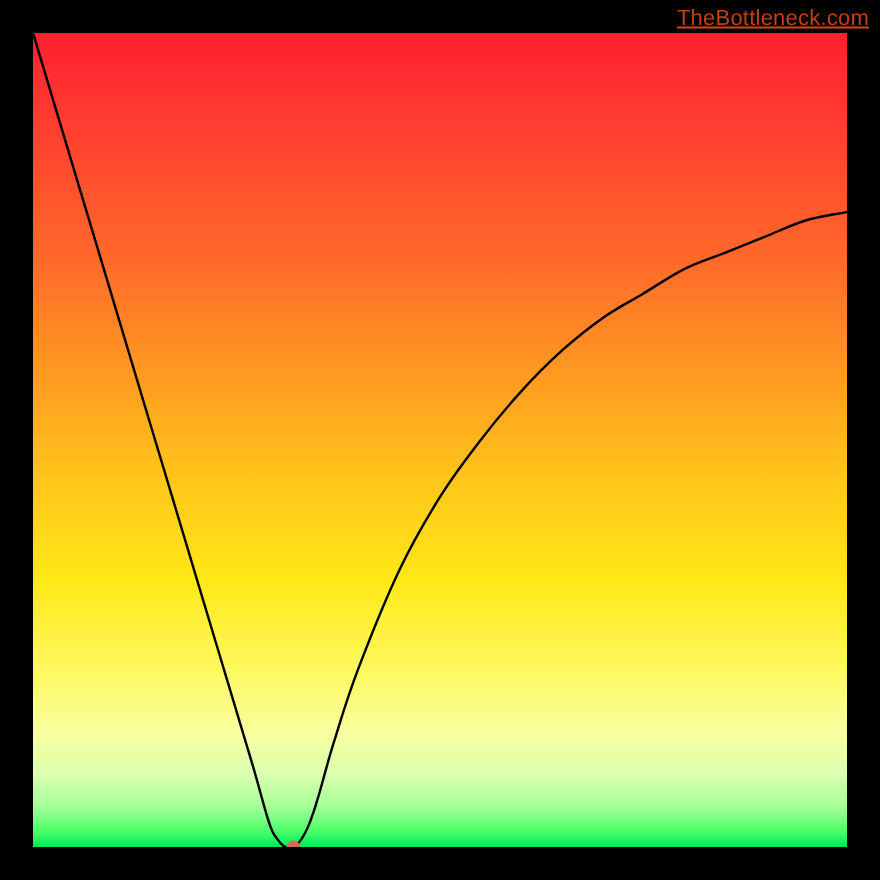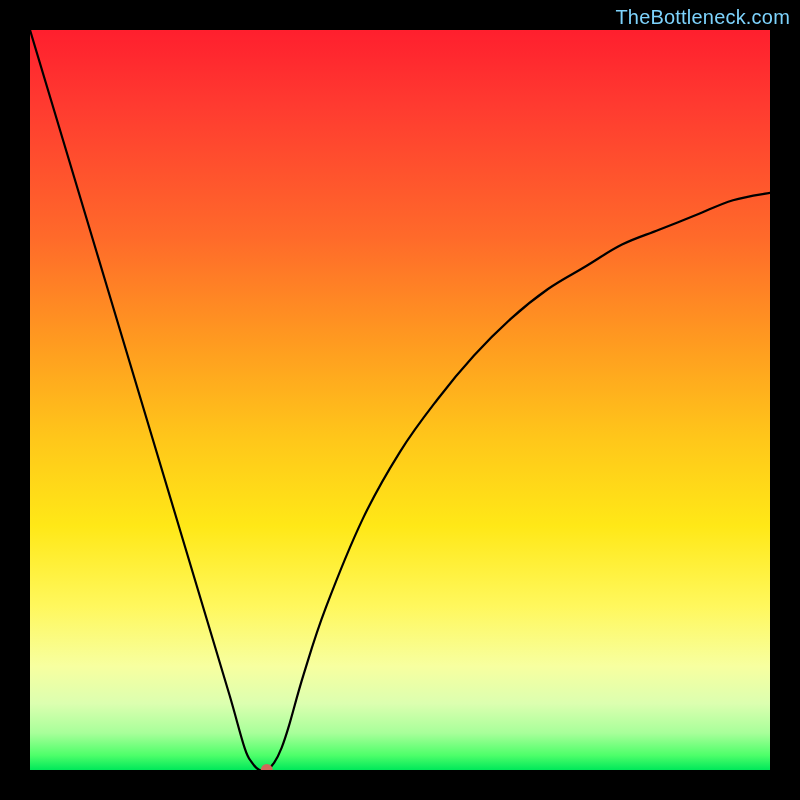--- a/index.html
+++ b/index.html
@@ -37,25 +37,26 @@
       #dcffb0 91%,
       #a8ff9a 95%,
       #4eff6a 98%,
       #00e85a 100%
     );
   }
   .watermark {
     position: absolute;
     top: 6px;
     right: 10px;
-    color: #7dd3fc;
+    color: #c2410c;
     font-size: 20px;
     font-weight: 400;
     letter-spacing: 0.2px;
     user-select: none;
+    text-decoration: underline;
   }
   svg.curve {
     position: absolute;
     inset: 0;
     width: 100%;
     height: 100%;
   }
 </style>
 </head>
 <body>

